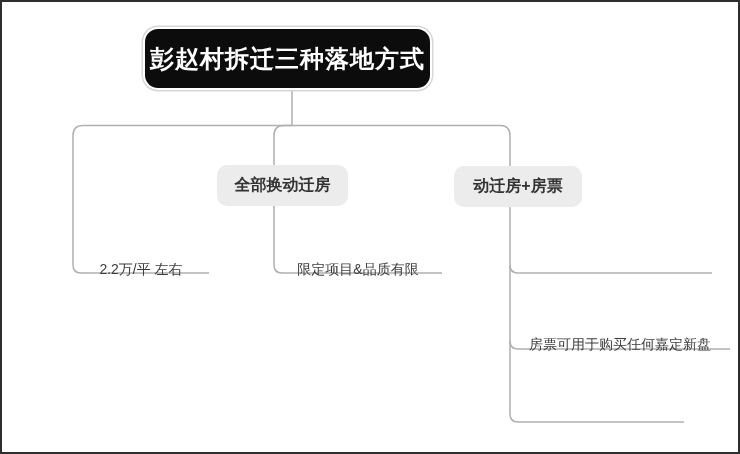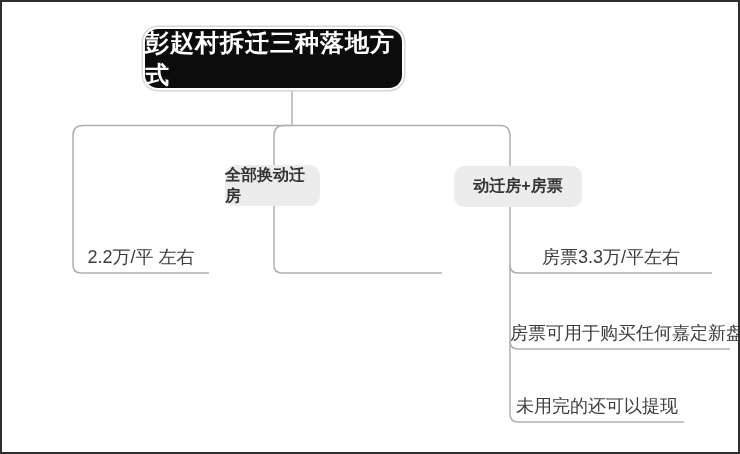--- a/index.html
+++ b/index.html
@@ -10,46 +10,46 @@
     position:relative;
     overflow:hidden;
     box-sizing:border-box;
     border:2px solid #2e2e2e;
   }
   .canvas{position:absolute;left:0;top:0;width:736px;height:450px;}
   svg.connectors{position:absolute;left:0;top:0;pointer-events:none;}
   svg.connectors path{fill:none;stroke:var(--line,#b0b0b0);stroke-width:1.5px;}
 
   .root-node{
-    position:absolute;left:143px;top:27px;width:257px;height:59px;
+    position:absolute;left:143px;top:27px;width:285px;height:59px;
     background:var(--root-bg,#0c0c0c);
     border-radius:13px;
     color:#ffffff;
     font-size:24px;font-weight:bold;letter-spacing:1px;
     display:flex;align-items:center;justify-content:center;
     box-shadow:0 0 0 2px #ffffff,0 0 0 3.5px #d7d7d7;
     z-index:3;
   }
   .branch-node{
     position:absolute;height:41px;
     background:var(--node-bg,#ececec);
     border-radius:10px;
     color:var(--node-text,#333333);
     font-size:16px;font-weight:600;
     display:flex;align-items:center;justify-content:center;
     z-index:2;
   }
   .branch-cash{left:22px;top:164px;width:112px;}
-  .branch-house{left:223px;top:163px;width:95px;font-family:Liberation Serif, serif;}
+  .branch-house{left:215px;top:163px;width:131px;font-family:Liberation Serif, serif;}
   .branch-ticket{left:452px;top:164px;width:128px;}
 
   .leaf-label{
     position:absolute;height:20px;line-height:20px;
-    color:#3c3c3c;font-size:18px;text-align:center;
-    white-space:nowrap;z-index:2;
+    color:#3c3c3c;font-size:14px;text-align:center;
+    white-space:nowrap;z-index:2;margin-top:12px;
   }
   .leaf-0{left:71px;top:245px;width:136px;}
   .leaf-1{left:272px;top:245px;width:168px;}
   .leaf-2{left:508px;top:245px;width:202px;}
   .leaf-3{left:508px;top:321px;width:220px;font-family:Liberation Serif, serif;}
   .leaf-4{left:508px;top:394px;width:174px;}
 
   .watermark{
     position:absolute;right:5px;bottom:1px;
     font-size:17.5px;font-weight:bold;letter-spacing:0.5px;
@@ -75,18 +75,17 @@
     <path d="M508 339 Q508 347 516 347 H728"></path>
     <path d="M508 412 Q508 420 516 420 H682"></path>
   </svg>
 
   <div class="root-node">彭赵村拆迁三种落地方式</div>
 
   <div class="branch-node branch-house">全部换动迁房</div>
   <div class="branch-node branch-ticket">动迁房+房票</div>
 
   <div class="leaf-label leaf-0">2.2万/平 左右</div>
-  <div class="leaf-label leaf-2">房票3.3万/平左右</div>
+  <div class="leaf-label leaf-1">限定项目&amp;品质有限</div>
   <div class="leaf-label leaf-3">房票可用于购买任何嘉定新盘</div>
-  <div class="leaf-label leaf-4">未用完的还可以提现</div>
 
 
 </div>
 
 </body></html>

